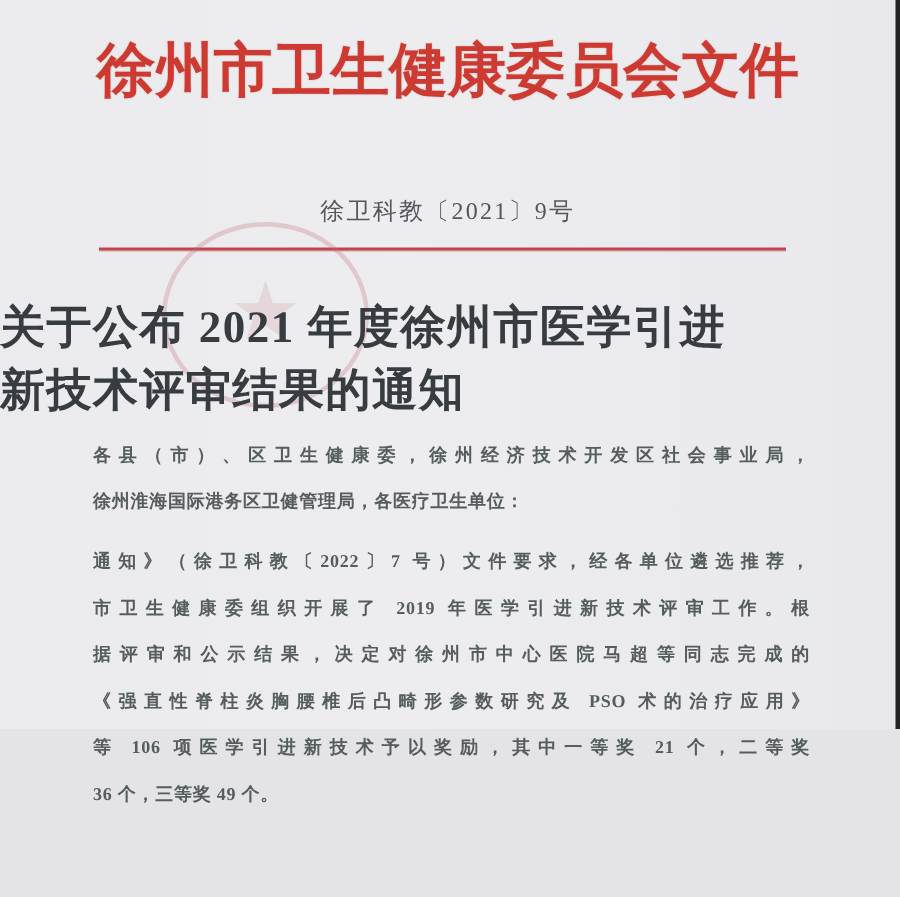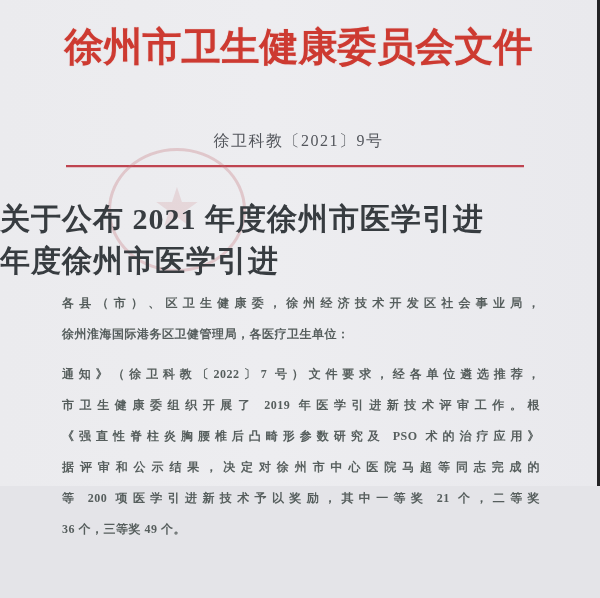--- a/index.html
+++ b/index.html
@@ -91,31 +91,31 @@
   <div class="doc-number">徐卫科教〔2021〕9号</div>
 
   <div class="red-rule"></div>
 
   <div class="seal">
     <span class="seal-star">★</span>
   </div>
 
   <div class="doc-title">
     <div>关于公布 2021 年度徐州市医学引进</div>
-    <div>年度徐州市医学引进</div>
+    <div>新技术评审结果的通知</div>
   </div>
 
   <div class="body-text">
     <div class="para1">
       <div class="bl">各县（市）、区卫生健康委，徐州经济技术开发区社会事业局，</div>
       <div class="bl-left">徐州淮海国际港务区卫健管理局，各医疗卫生单位：</div>
     </div>
     <div class="para2">
       <div class="bl">通知》（徐卫科教〔2022〕7 号）文件要求，经各单位遴选推荐，</div>
       <div class="bl">市卫生健康委组织开展了 2019 年医学引进新技术评审工作。根</div>
+      <div class="bl">据评审和公示结果，决定对徐州市中心医院马超等同志完成的</div>
       <div class="bl">《强直性脊柱炎胸腰椎后凸畸形参数研究及 PSO 术的治疗应用》</div>
-      <div class="bl">据评审和公示结果，决定对徐州市中心医院马超等同志完成的</div>
-      <div class="bl">等 200 项医学引进新技术予以奖励，其中一等奖 21 个，二等奖</div>
+      <div class="bl">等 106 项医学引进新技术予以奖励，其中一等奖 21 个，二等奖</div>
       <div class="bl-left">36 个，三等奖 49 个。</div>
     </div>
   </div>
 
 </div>
 
 </body></html>

